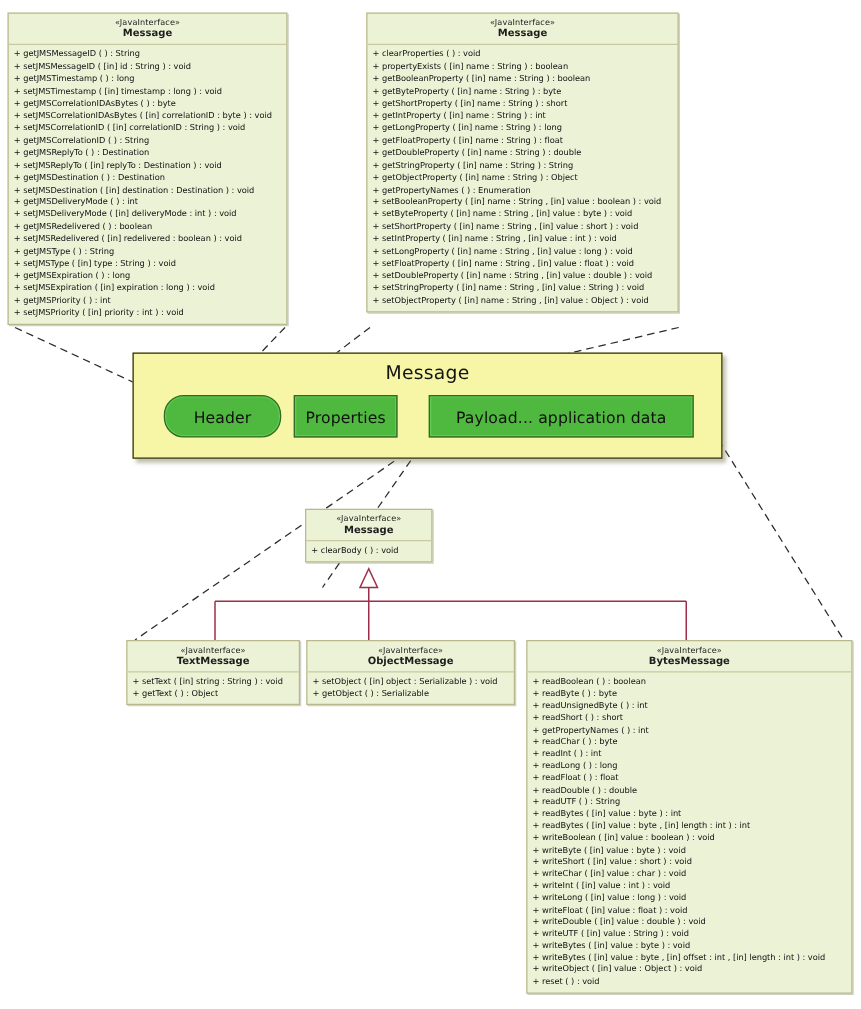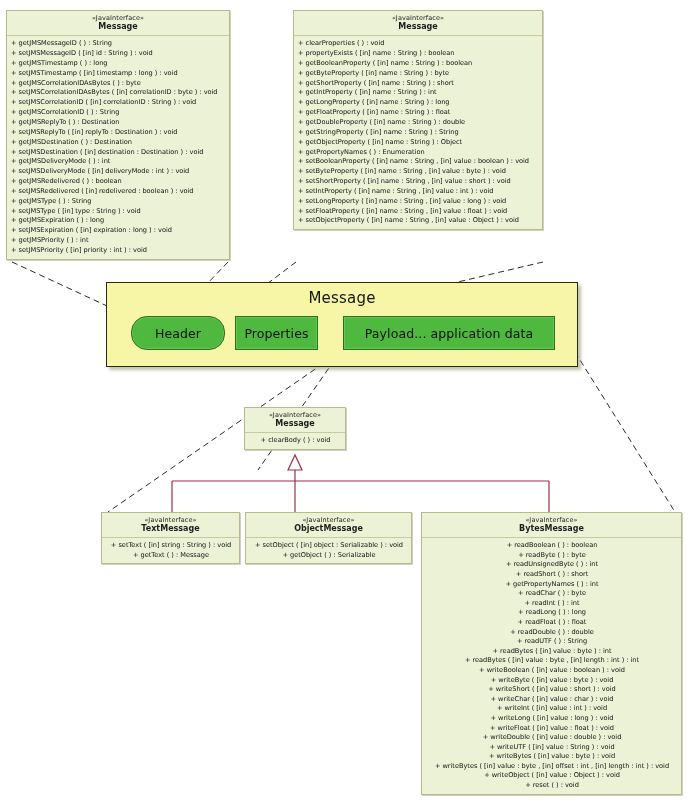--- a/index.html
+++ b/index.html
@@ -42,21 +42,21 @@
   .uml .ops{
     padding:3px 3px 3px 4px;
   }
   .uml .op{
     font-size:6.6px;
     color:#111111;
     line-height:9.85px;
     white-space:nowrap;
     letter-spacing:-.02px;
   }
-  .uml.small .op{line-height:9.6px;text-align:center;}
+  .uml.small .op{line-height:9.6px;}
 
   
   #msg-component{
     position:absolute;
     background:#f6f6a6;
     border:1px solid #2a2a14;
     box-sizing:border-box;
     box-shadow:3px 3px 3px rgba(120,120,80,.45);
   }
   #msg-component .comp-title{
@@ -155,20 +155,22 @@
         <div class="op">+ getDoubleProperty ( [in] name : String ) : double</div>
         <div class="op">+ getStringProperty ( [in] name : String ) : String</div>
         <div class="op">+ getObjectProperty ( [in] name : String ) : Object</div>
         <div class="op">+ getPropertyNames (  ) : Enumeration</div>
         <div class="op">+ setBooleanProperty ( [in] name : String , [in] value : boolean ) : void</div>
         <div class="op">+ setByteProperty ( [in] name : String , [in] value : byte ) : void</div>
         <div class="op">+ setShortProperty ( [in] name : String , [in] value : short ) : void</div>
         <div class="op">+ setIntProperty ( [in] name : String , [in] value : int ) : void</div>
         <div class="op">+ setLongProperty ( [in] name : String , [in] value : long ) : void</div>
         <div class="op">+ setFloatProperty ( [in] name : String , [in] value : float ) : void</div>
+        <div class="op">+ setDoubleProperty ( [in] name : String , [in] value : double ) : void</div>
+        <div class="op">+ setStringProperty ( [in] name : String , [in] value : String ) : void</div>
         <div class="op">+ setObjectProperty ( [in] name : String , [in] value : Object ) : void</div>
       </div>
   </div>
 
   <div id="msg-component" style="left:106px; top:282px; width:472px; height:85px;">
     <div class="comp-title">Message</div>
     <div class="part" style="left:24px; top:33px; width:94px; height:34px;border-radius:16px;">
       <span>Header</span>
     </div>
     <div class="part" style="left:128px; top:33px; width:83px; height:34px;">
@@ -189,21 +191,21 @@
       </div>
   </div>
 
   <div class="uml small" id="cls-text" style="left:101px; top:512px; width:139px;">
     <div class="hdr">
       <span class="stereo">«JavaInterface»</span>
       <span class="cname">TextMessage</span>
     </div>
     <div class="ops">
         <div class="op">+ setText ( [in] string : String ) : void</div>
-        <div class="op">+ getText (  ) : Message</div>
+        <div class="op">+ getText (  ) : Object</div>
       </div>
   </div>
 
   <div class="uml small" id="cls-object" style="left:245px; top:512px; width:167px;">
     <div class="hdr">
       <span class="stereo">«JavaInterface»</span>
       <span class="cname">ObjectMessage</span>
     </div>
     <div class="ops">
         <div class="op">+ setObject ( [in] object : Serializable ) : void</div>

